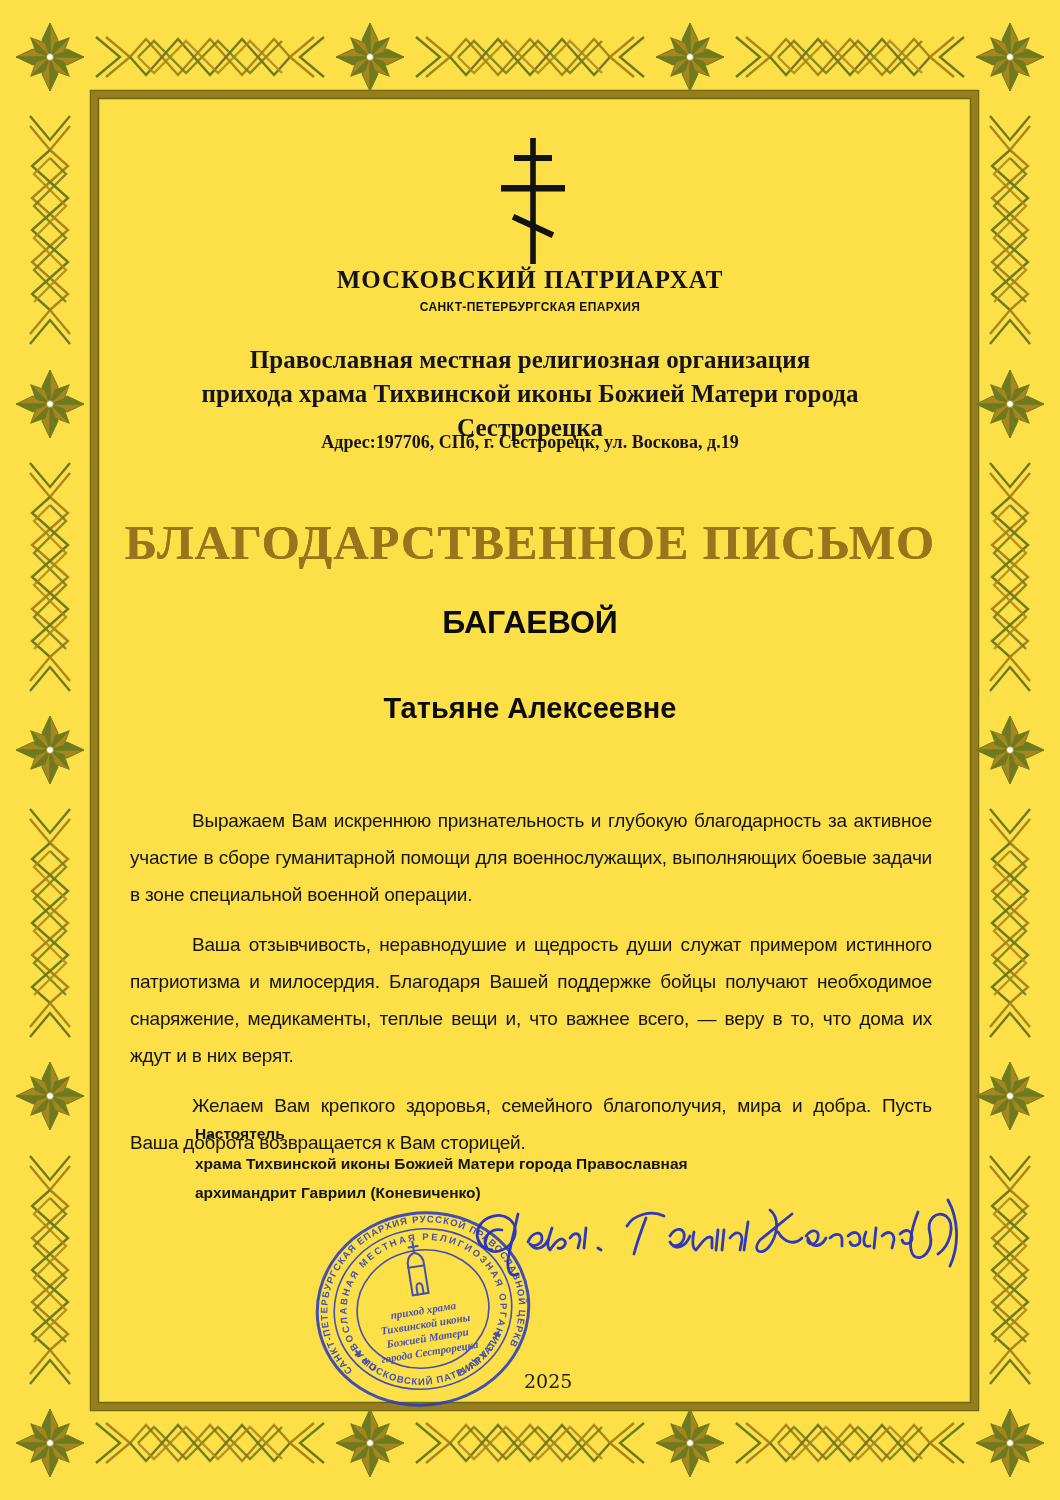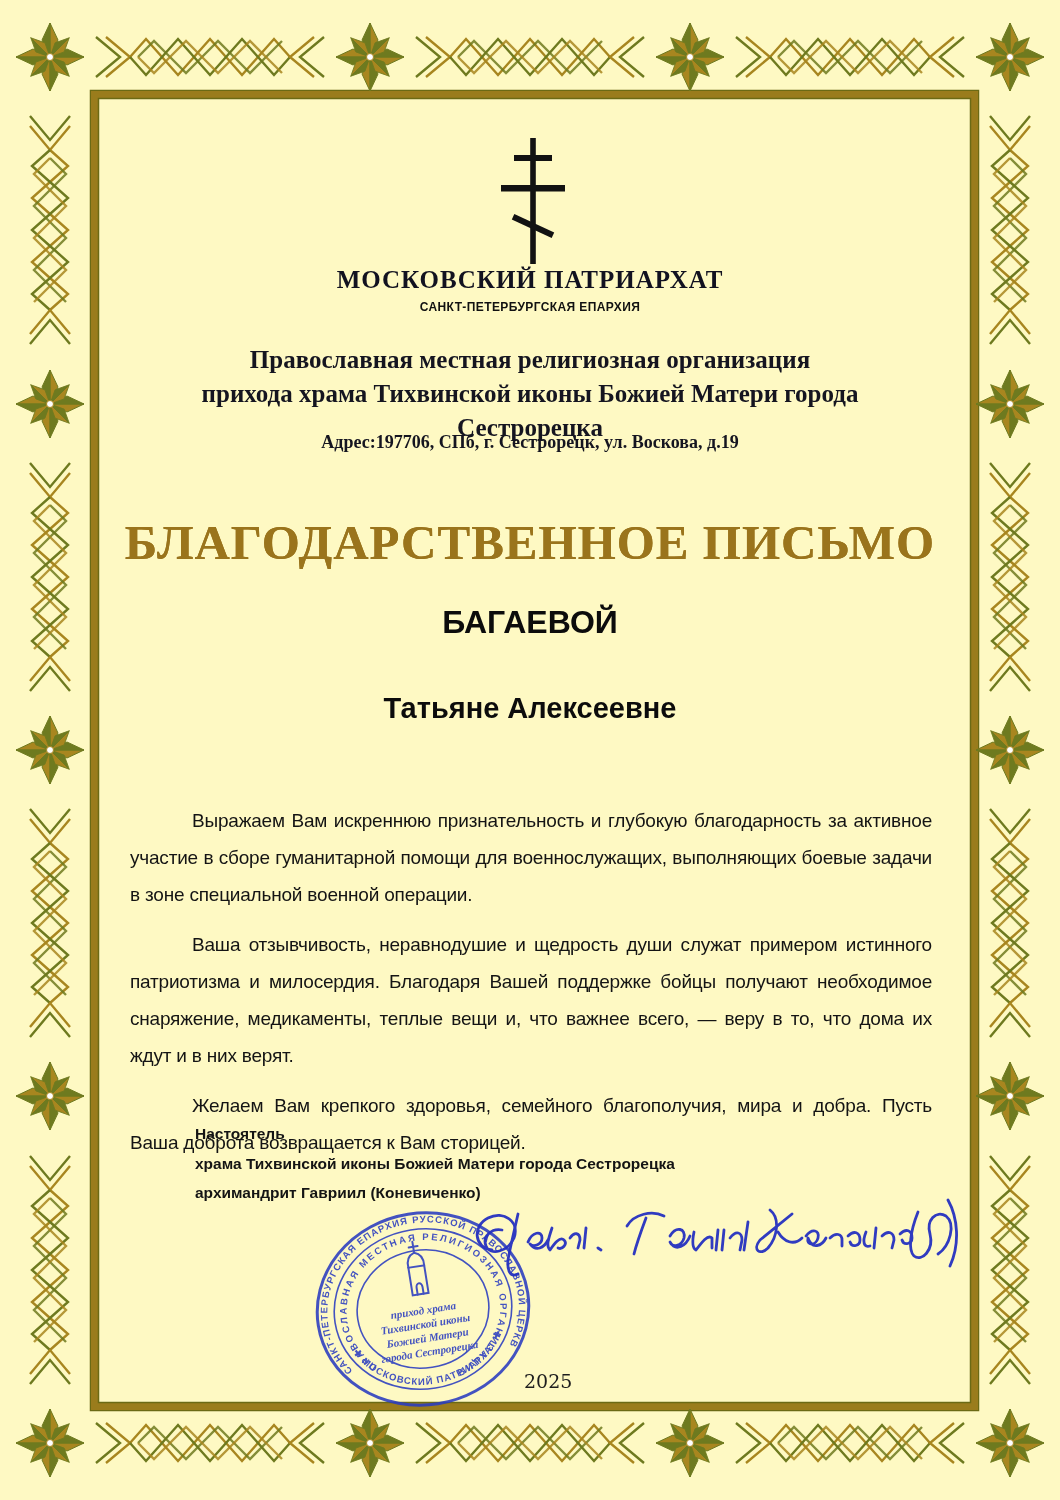--- a/index.html
+++ b/index.html
@@ -1,17 +1,17 @@
 <!DOCTYPE html>
 <html><head>
 <meta charset="utf-8">
 <style>
   html,body{margin:0;padding:0;background:#ffffff;}
   .page{
-    position:relative;width:1060px;height:1500px;background:#fef9c3;
+    position:relative;width:1060px;height:1500px;background:#fde047;
     overflow:hidden;font-family:"Liberation Sans",sans-serif;color:#111;
   }
   .abs{position:absolute;}
   .center{left:0;width:100%;text-align:center;}
   
   .patriarchate{top:266px;font-family:"Liberation Serif",serif;font-weight:700;font-size:25px;letter-spacing:1px;color:#121220;}
   .eparchy{top:300px;font-weight:700;font-size:12px;letter-spacing:.4px;color:#111;}
   .org{top:343px;font-family:"Liberation Serif",serif;font-weight:700;font-size:25px;line-height:34px;color:#151520;}
   .address{top:432px;font-family:"Liberation Serif",serif;font-weight:700;font-size:18px;color:#151520;}
   .main-title{top:492px;font-family:"Liberation Serif",serif;font-weight:700;font-size:49px;letter-spacing:1px;color:#9a741c;text-shadow:0 0 .5px #9a741c;margin-top:22px;}
@@ -133,21 +133,21 @@
   <div class="abs center fullname">Татьяне Алексеевне</div>
 
   <div class="abs body-text">
     <p>Выражаем Вам искреннюю признательность и глубокую благодарность за активное участие в сборе гуманитарной помощи для военнослужащих, выполняющих боевые задачи в зоне специальной военной операции.</p>
     <p>Ваша отзывчивость, неравнодушие и щедрость души служат примером истинного патриотизма и милосердия. Благодаря Вашей поддержке бойцы получают необходимое снаряжение, медикаменты, теплые вещи и, что важнее всего, — веру в то, что дома их ждут и в них верят.</p>
     <p>Желаем Вам крепкого здоровья, семейного благополучия, мира и добра. Пусть Ваша доброта возвращается к Вам сторицей.</p>
   </div>
 
   <div class="abs signatory">
     <div>Настоятель</div>
-    <div>храма Тихвинской иконы Божией Матери города Сестрорецка</div>
+    <div>храма Тихвинской иконы Божией Матери города Православная</div>
     <div>архимандрит Гавриил (Коневиченко)</div>
   </div>
 
   <svg class="abs stamp-svg" width="230" height="210" viewBox="0 0 230 210">
     <g transform="rotate(-9 115 103)" stroke="#2a3cc0" fill="none" opacity="0.88">
       <ellipse cx="115" cy="103" rx="106" ry="96" stroke-width="3"></ellipse>
       <ellipse cx="115" cy="103" rx="89" ry="80" stroke-width="1.6"></ellipse>
       <ellipse cx="115" cy="103" rx="66" ry="59" stroke-width="1.6"></ellipse>
       <path id="arcOuterTop" d="M 36,153 A 96,87 0 1 1 194,153" stroke="none"></path>
       <path id="arcOuterBottom" d="M 39,135 A 84,76 0 0 0 191,135" stroke="none"></path>

